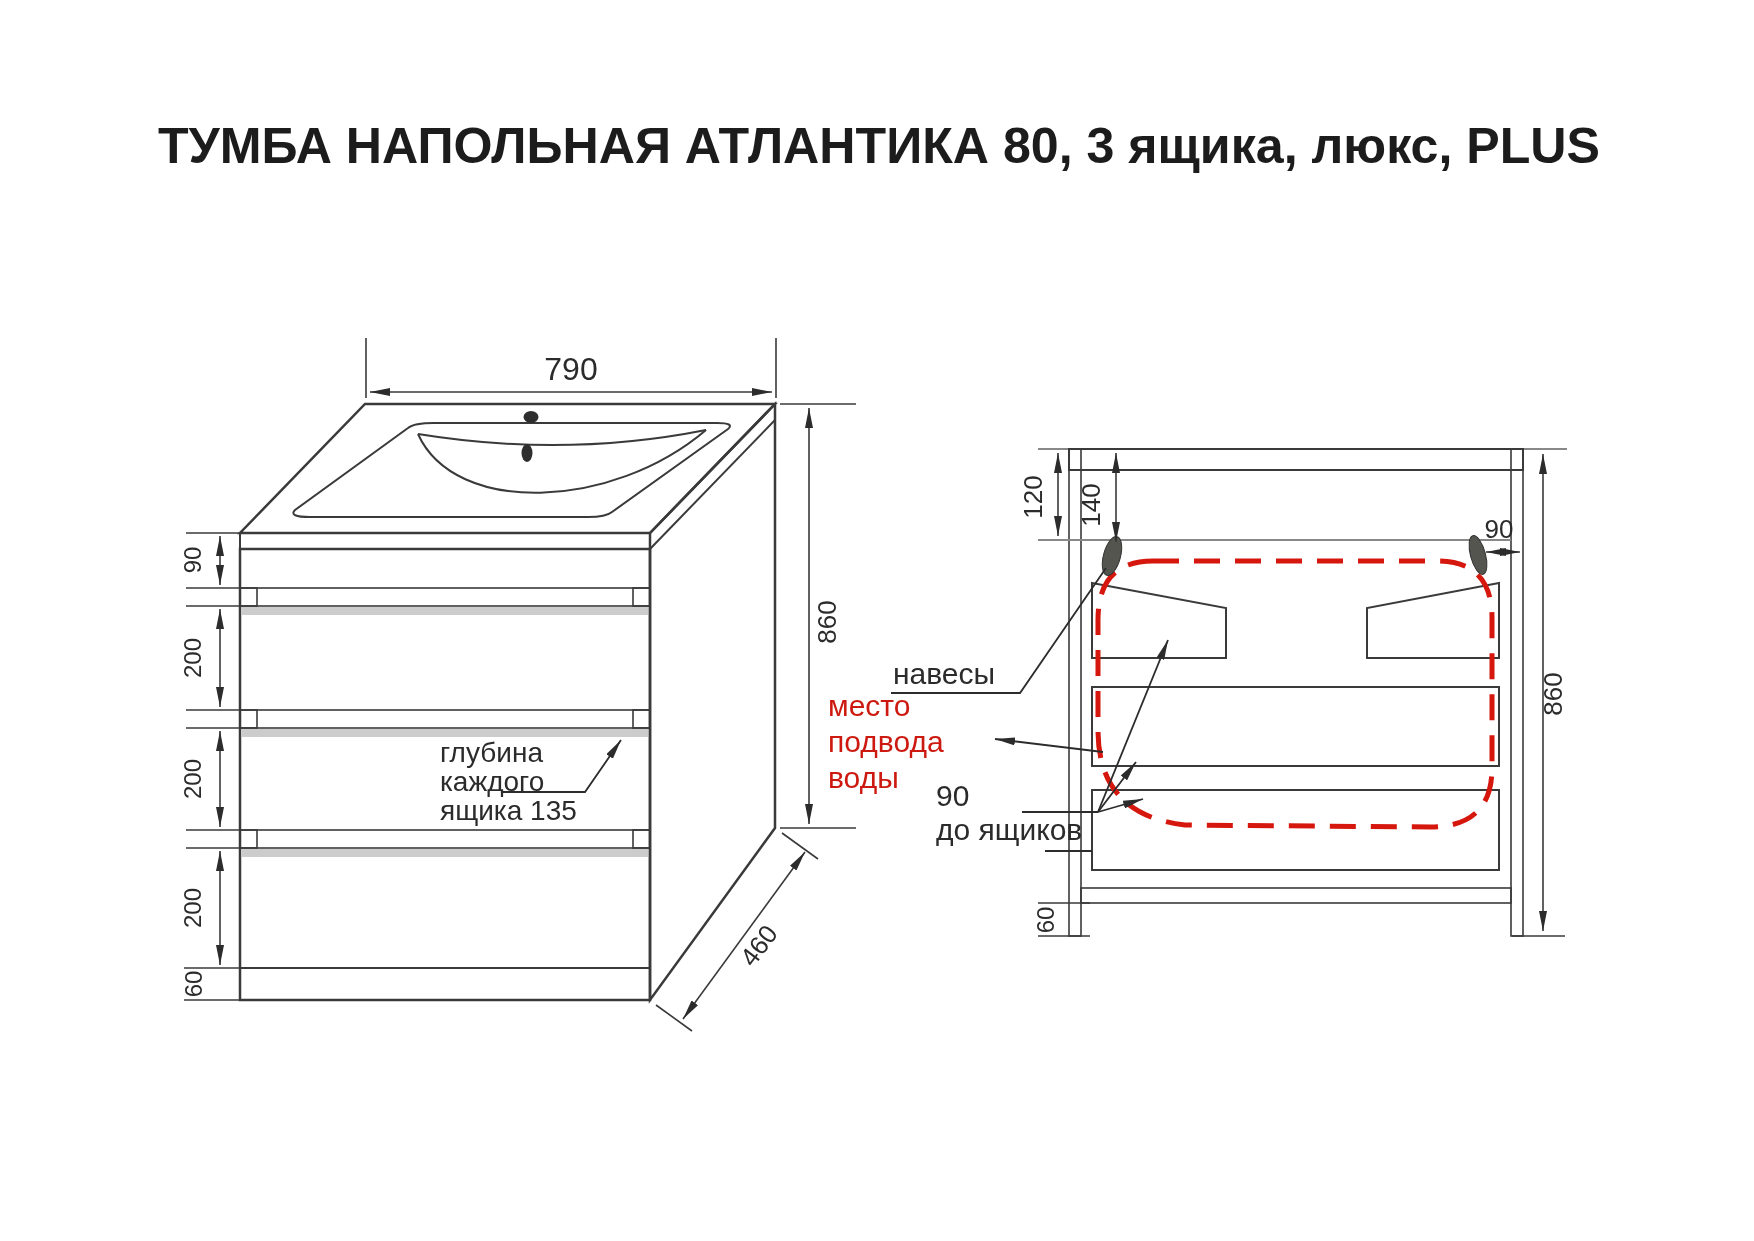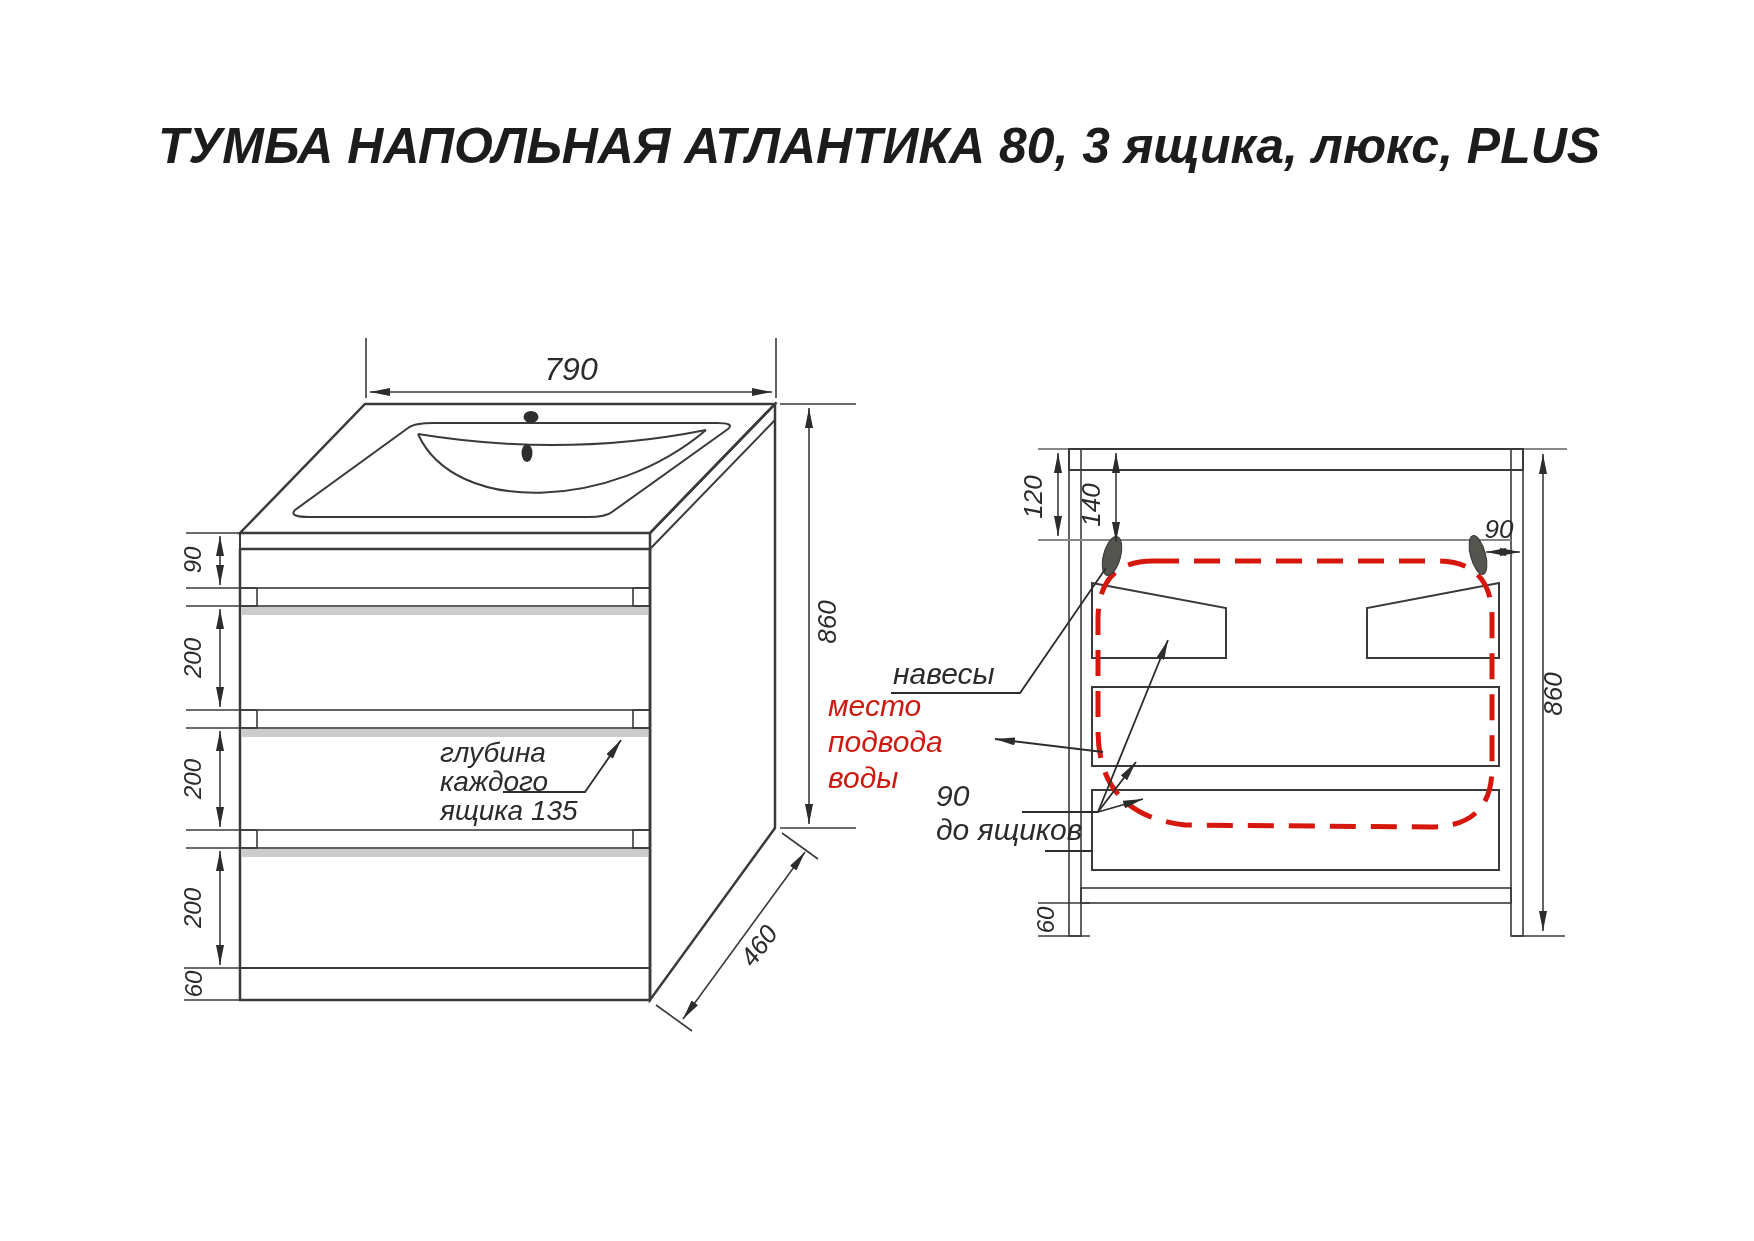--- a/index.html
+++ b/index.html
@@ -1,19 +1,18 @@
 <!DOCTYPE html>
 <html><head>
 <meta charset="utf-8">
 <style>
   html,body{margin:0;padding:0;background:#fff;}
   .canvas{
     width:1754px;height:1241px;background:#14b8a6;position:relative;
     font-family:"Liberation Sans", sans-serif;
-    font-style:italic;
   }
   svg{display:block;}
   text{font-family:"Liberation Sans", sans-serif;fill:#2b2b2b;}
   .dim{font-size:26px;}
   .dim-small{font-size:24px;}
   .dim-big{font-size:32px;}
   .note{font-size:28px;}
   .label{font-size:30px;}
   .red-label{font-size:30px;fill:#cc1a10;}
   .title-text{font-size:50px;font-weight:bold;fill:#1c1c1c;}

